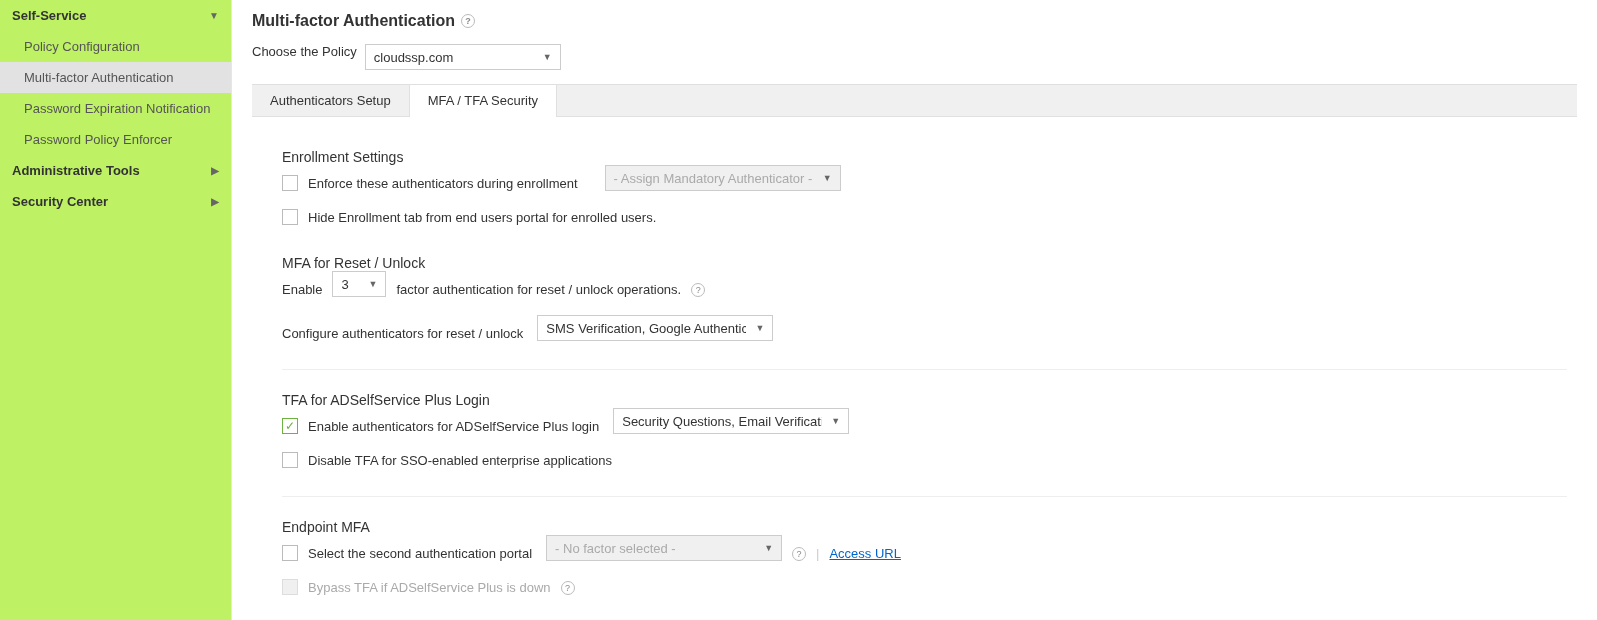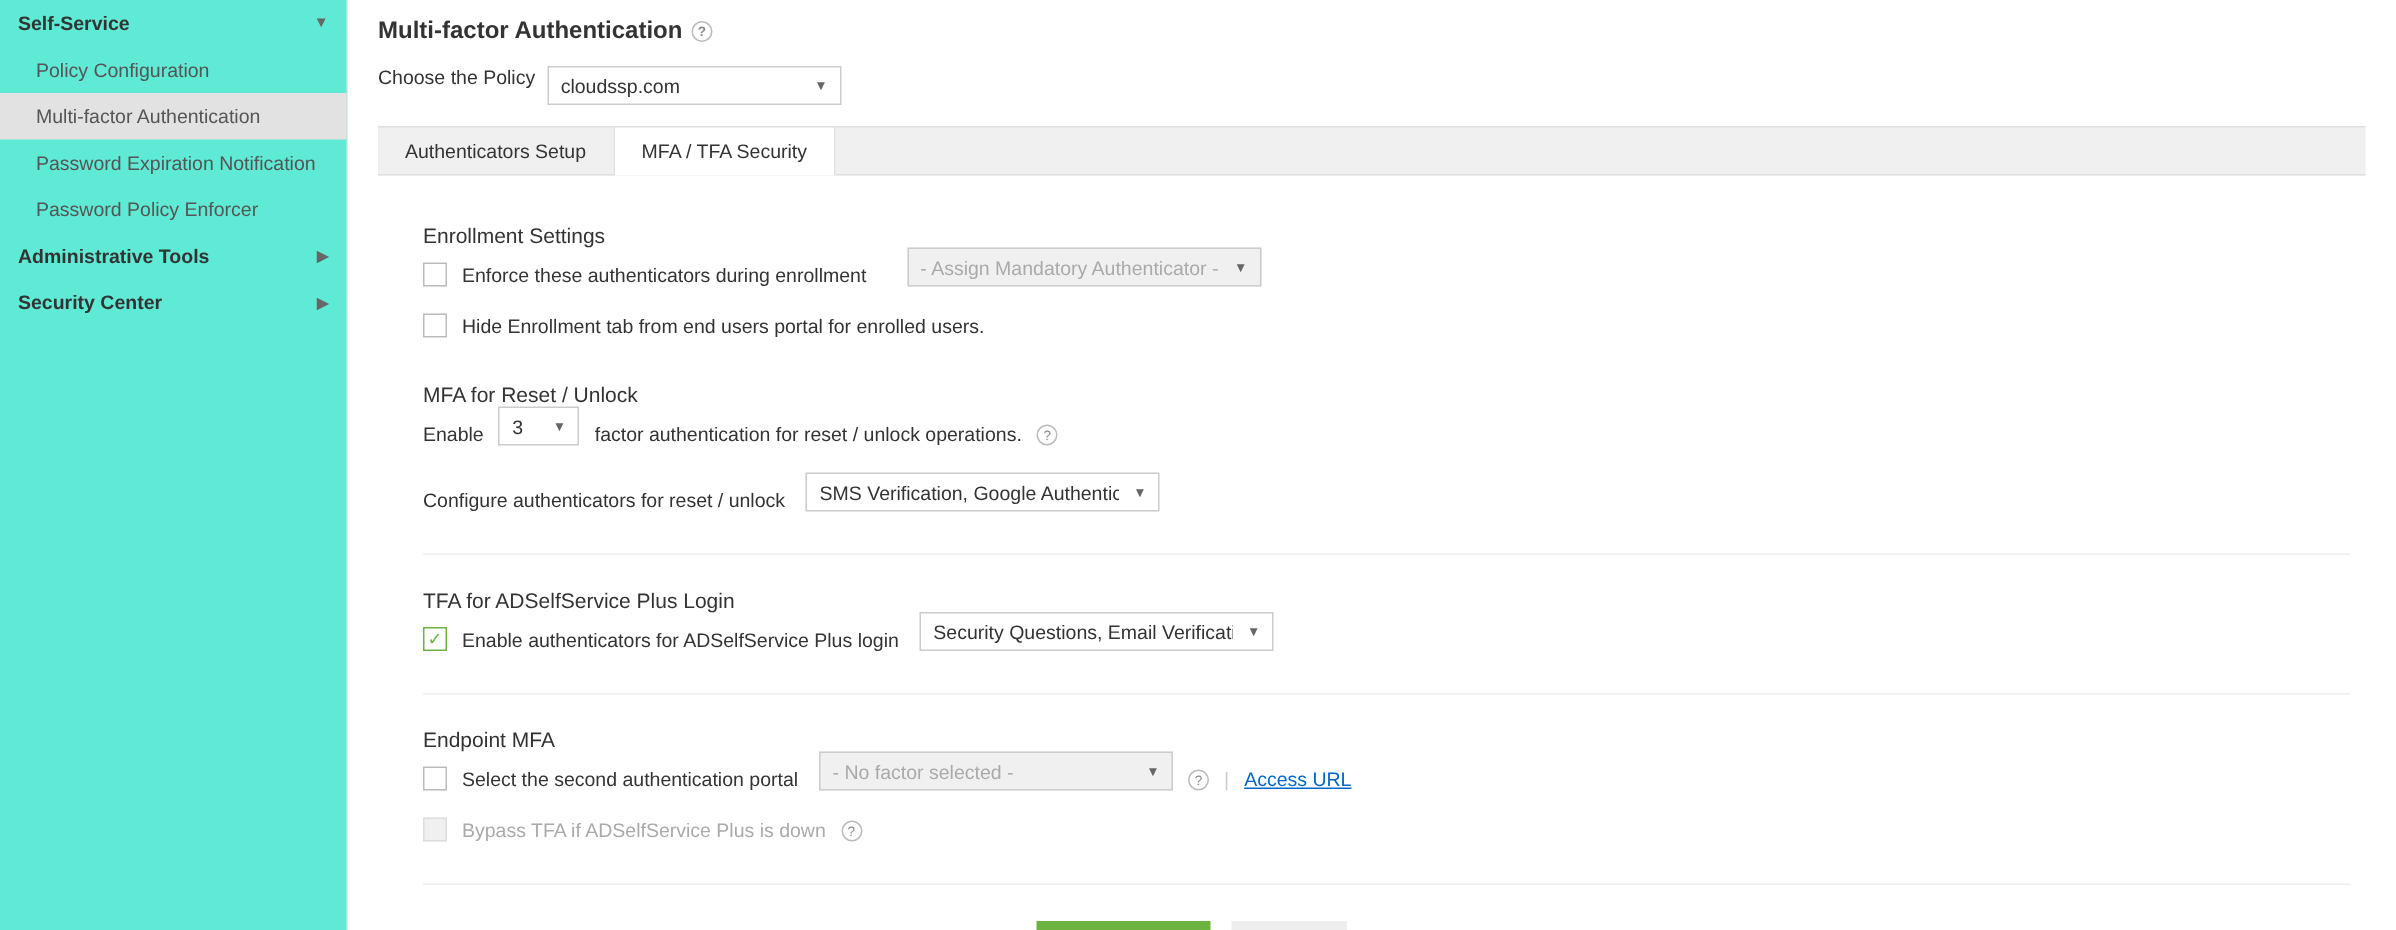--- a/index.html
+++ b/index.html
@@ -1,18 +1,18 @@
 <!DOCTYPE html>
 <html><head>
 <meta charset="utf-8">
 <style>
 * { box-sizing: border-box; margin: 0; padding: 0; }
 body { font-family: -apple-system, BlinkMacSystemFont, "Segoe UI", Arial, sans-serif; font-size: 13px; color: #333; background: #fff; }
 .layout { display: flex; width: 1597px; height: 620px; }
-.sidebar { width: 232px; background: #5eead4; border-right: 1px solid #e6e6e6; }
+.sidebar { width: 232px; background: #bef264; border-right: 1px solid #e6e6e6; }
 .side-item { padding: 8px 12px; font-size: 13px; color: #333; display: flex; align-items: center; justify-content: space-between; cursor: pointer; }
 .side-item.header { font-weight: 600; }
 .side-sub { padding: 8px 12px 8px 24px; font-size: 13px; color: #555; cursor: pointer; }
 .side-sub.active { background: #e2e2e2; }
 .chevron { font-size: 10px; color: #666; }
 
 .main { flex: 1; padding: 12px 20px 0 20px; background: #fff; overflow: hidden; }
 .page-title { font-size: 16px; font-weight: 600; color: #333; display: flex; align-items: center; gap: 6px; margin-bottom: 14px; }
 .help-icon { display: inline-flex; align-items: center; justify-content: center; width: 14px; height: 14px; border: 1px solid #bbb; border-radius: 50%; font-size: 9px; color: #888; cursor: default; }
 .policy-row { display: flex; align-items: flex-start; gap: 8px; margin-bottom: 14px; font-size: 13px; color: #333; }
@@ -134,20 +134,24 @@
         <div class="section-label">TFA for ADSelfService Plus Login</div>
         <div class="section-body">
           <div class="opt-row">
             <span class="checkbox checked"></span>
             <span>Enable authenticators for ADSelfService Plus login</span>
             <div class="dropdown" style="width:236px; margin-left:4px;">
               <span style="white-space:nowrap; overflow:hidden; max-width:200px;">Security Questions, Email Verification</span>
               <span class="caret">▼</span>
             </div>
           </div>
+          <div class="opt-row">
+            <span class="checkbox"></span>
+            <span>Disable TFA for SSO-enabled enterprise applications</span>
+          </div>
         </div>
       </div>
 
       <div class="sep-line"></div>
 
       <div class="section-row">
         <div class="section-label">Endpoint MFA</div>
         <div class="section-body">
           <div class="opt-row">
             <span class="checkbox"></span>

